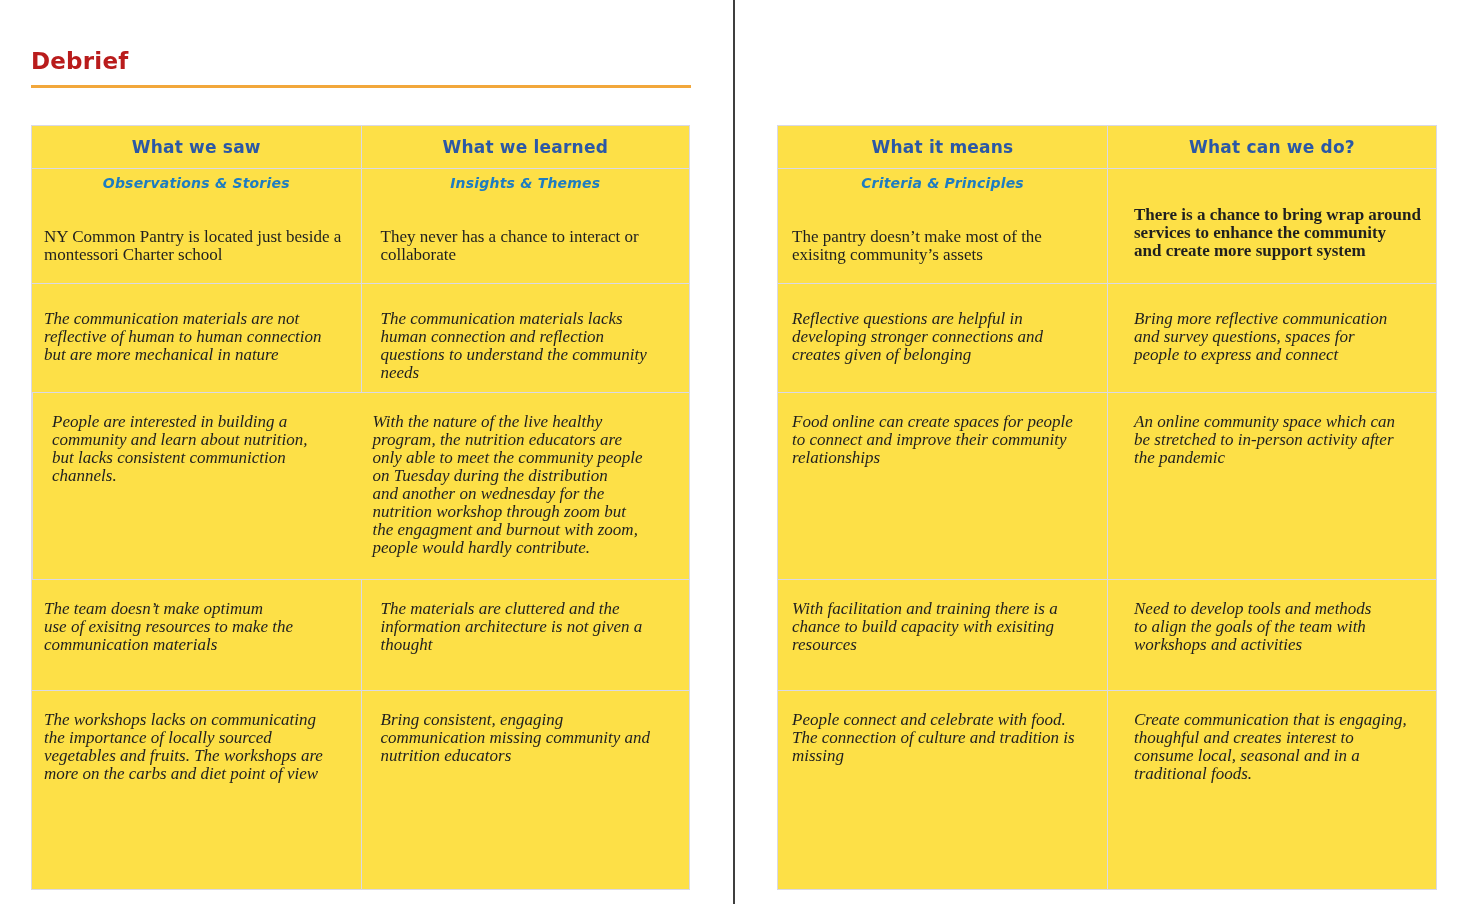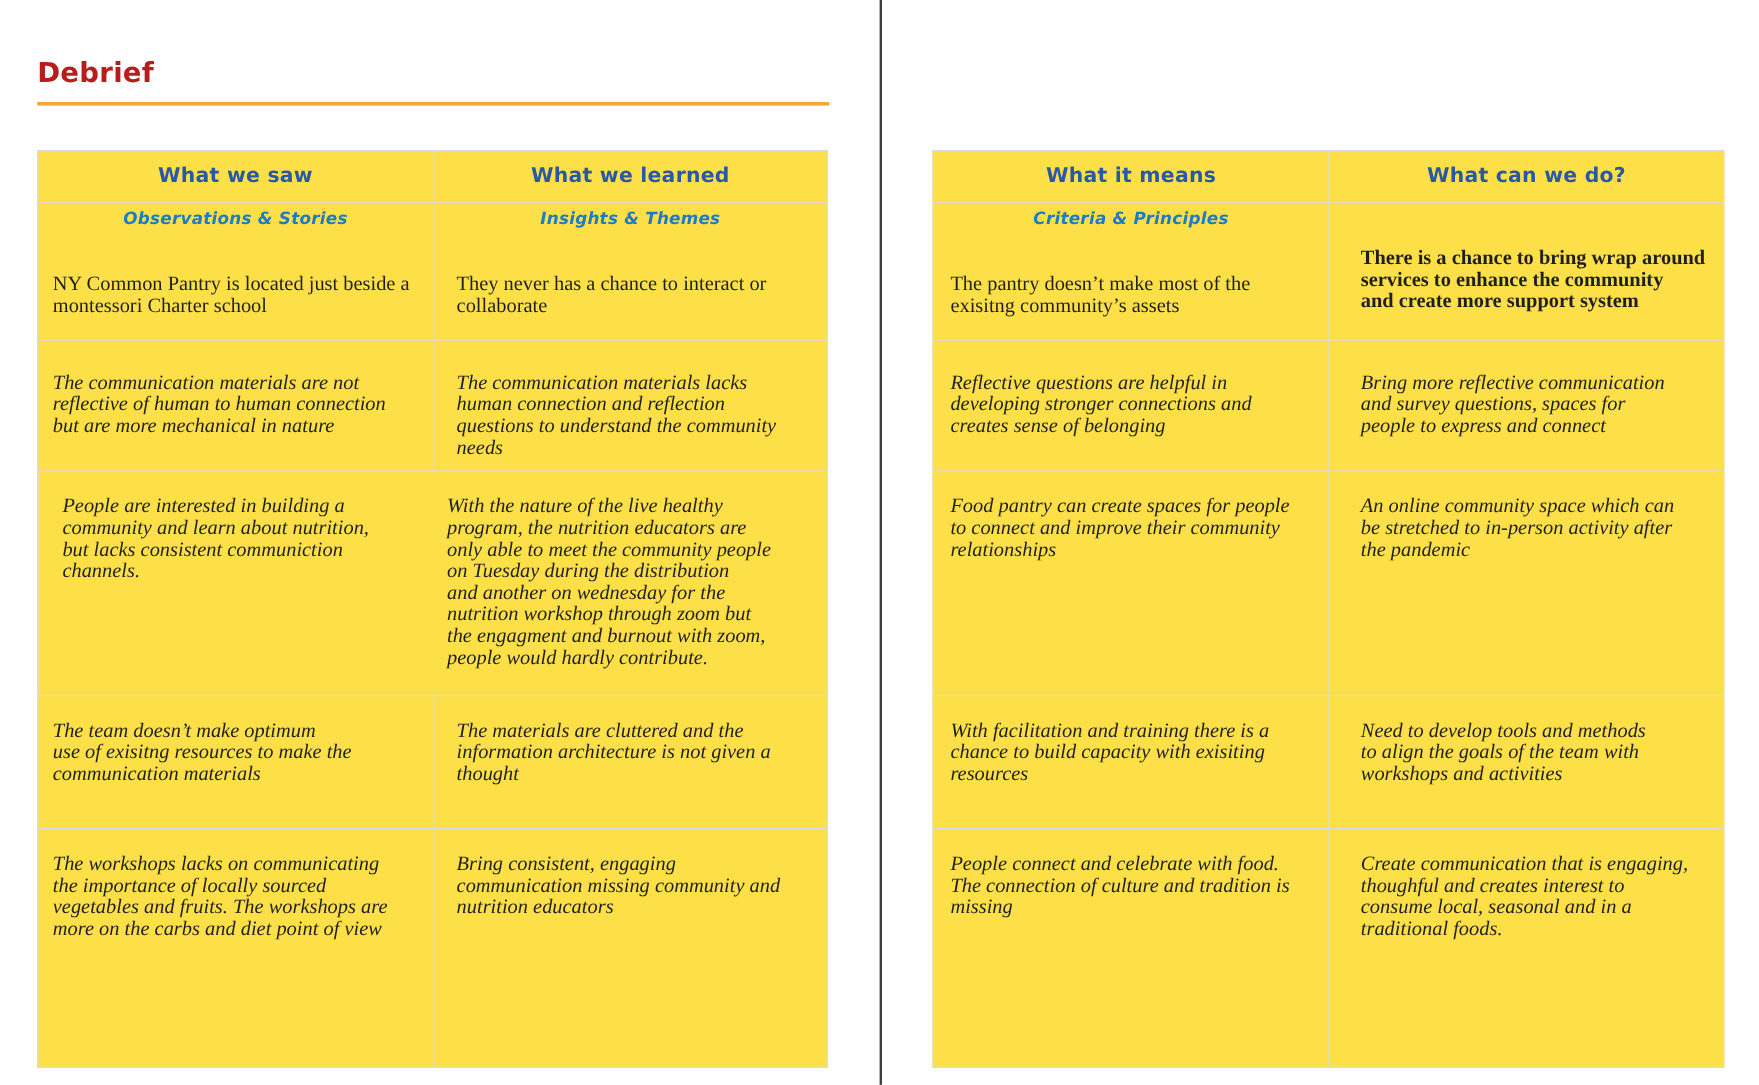--- a/index.html
+++ b/index.html
@@ -181,31 +181,31 @@
     <div class="cell sub-cell c1">
       <div class="body-text">There is a chance to bring wrap around
 services to enhance the community
 and create more support system</div>
     </div>
   </div>
   <div class="trow body-row r1">
     <div class="cell c0">
         <div class="body-text">Reflective questions are helpful in
 developing stronger connections and
-creates sense of belonging</div>
+creates given of belonging</div>
       </div>
     <div class="cell c1">
         <div class="body-text">Bring more reflective communication
 and survey questions, spaces for
 people to express and connect</div>
       </div>
   </div>
   <div class="trow body-row r2">
     <div class="cell c0">
-        <div class="body-text">Food pantry can create spaces for people
+        <div class="body-text">Food online can create spaces for people
 to connect and improve their community
 relationships</div>
       </div>
     <div class="cell c1">
         <div class="body-text">An online community space which can
 be stretched to in-person activity after
 the pandemic</div>
       </div>
   </div>
   <div class="trow body-row r3">

